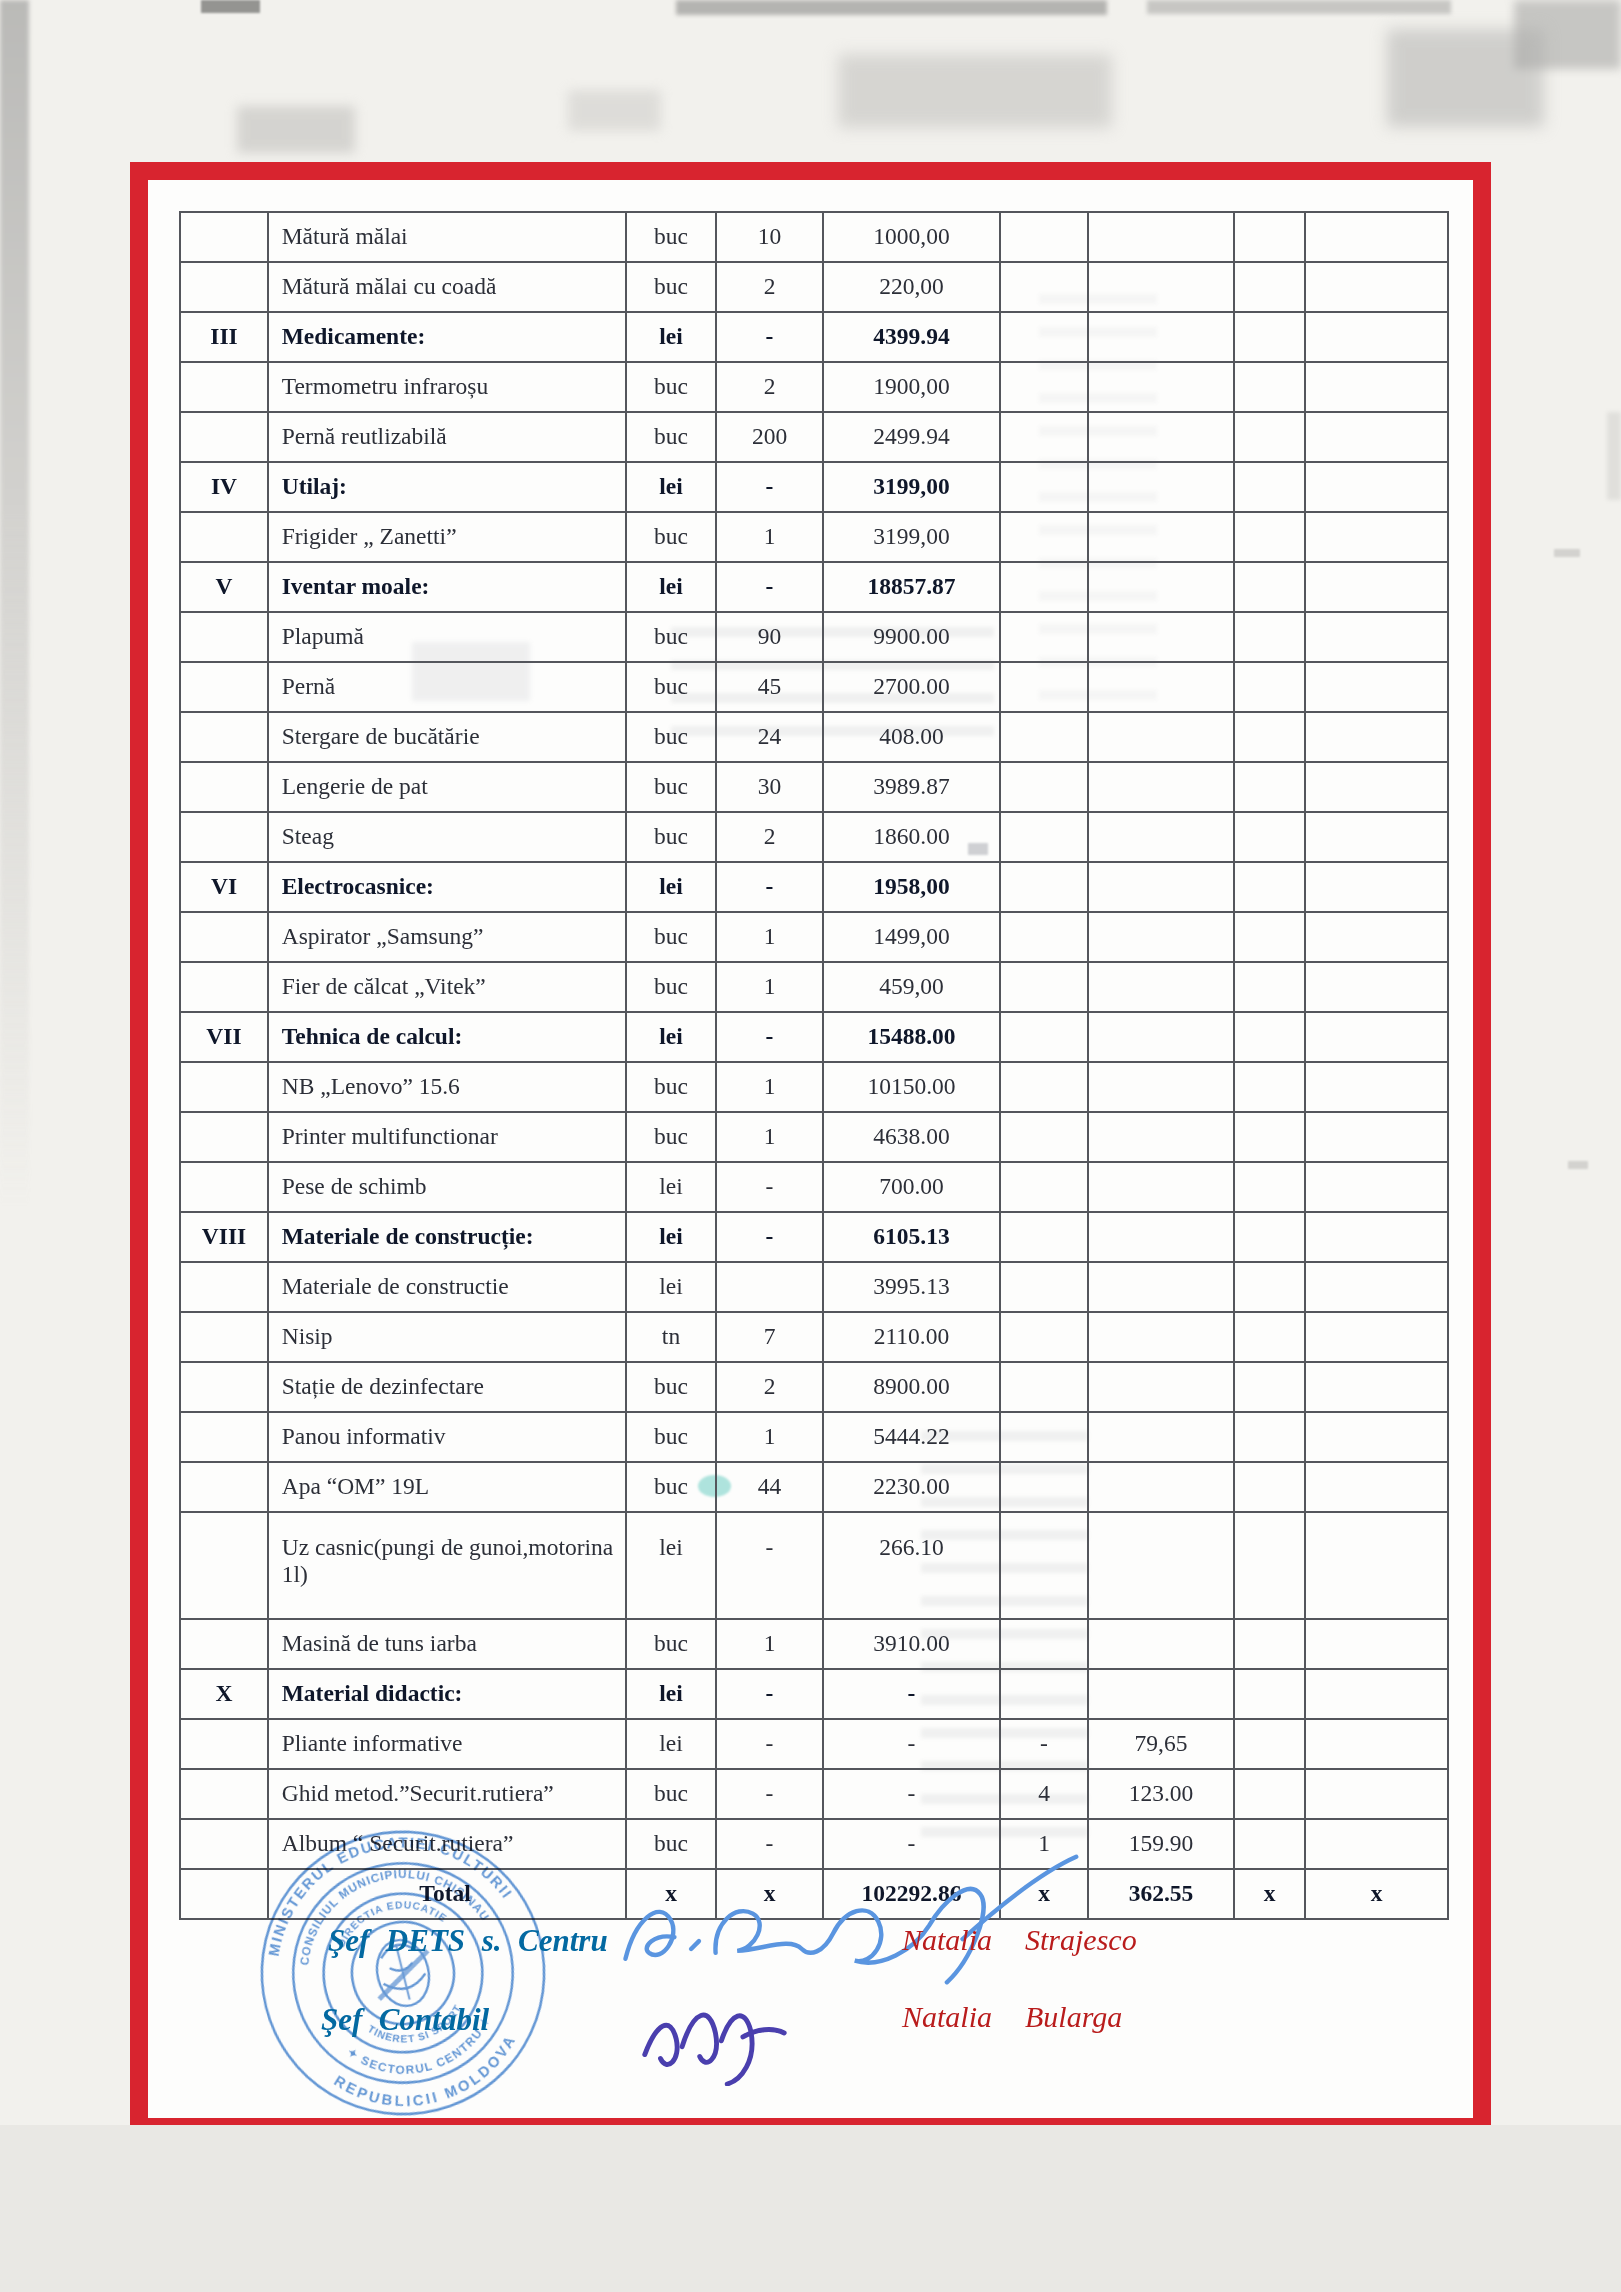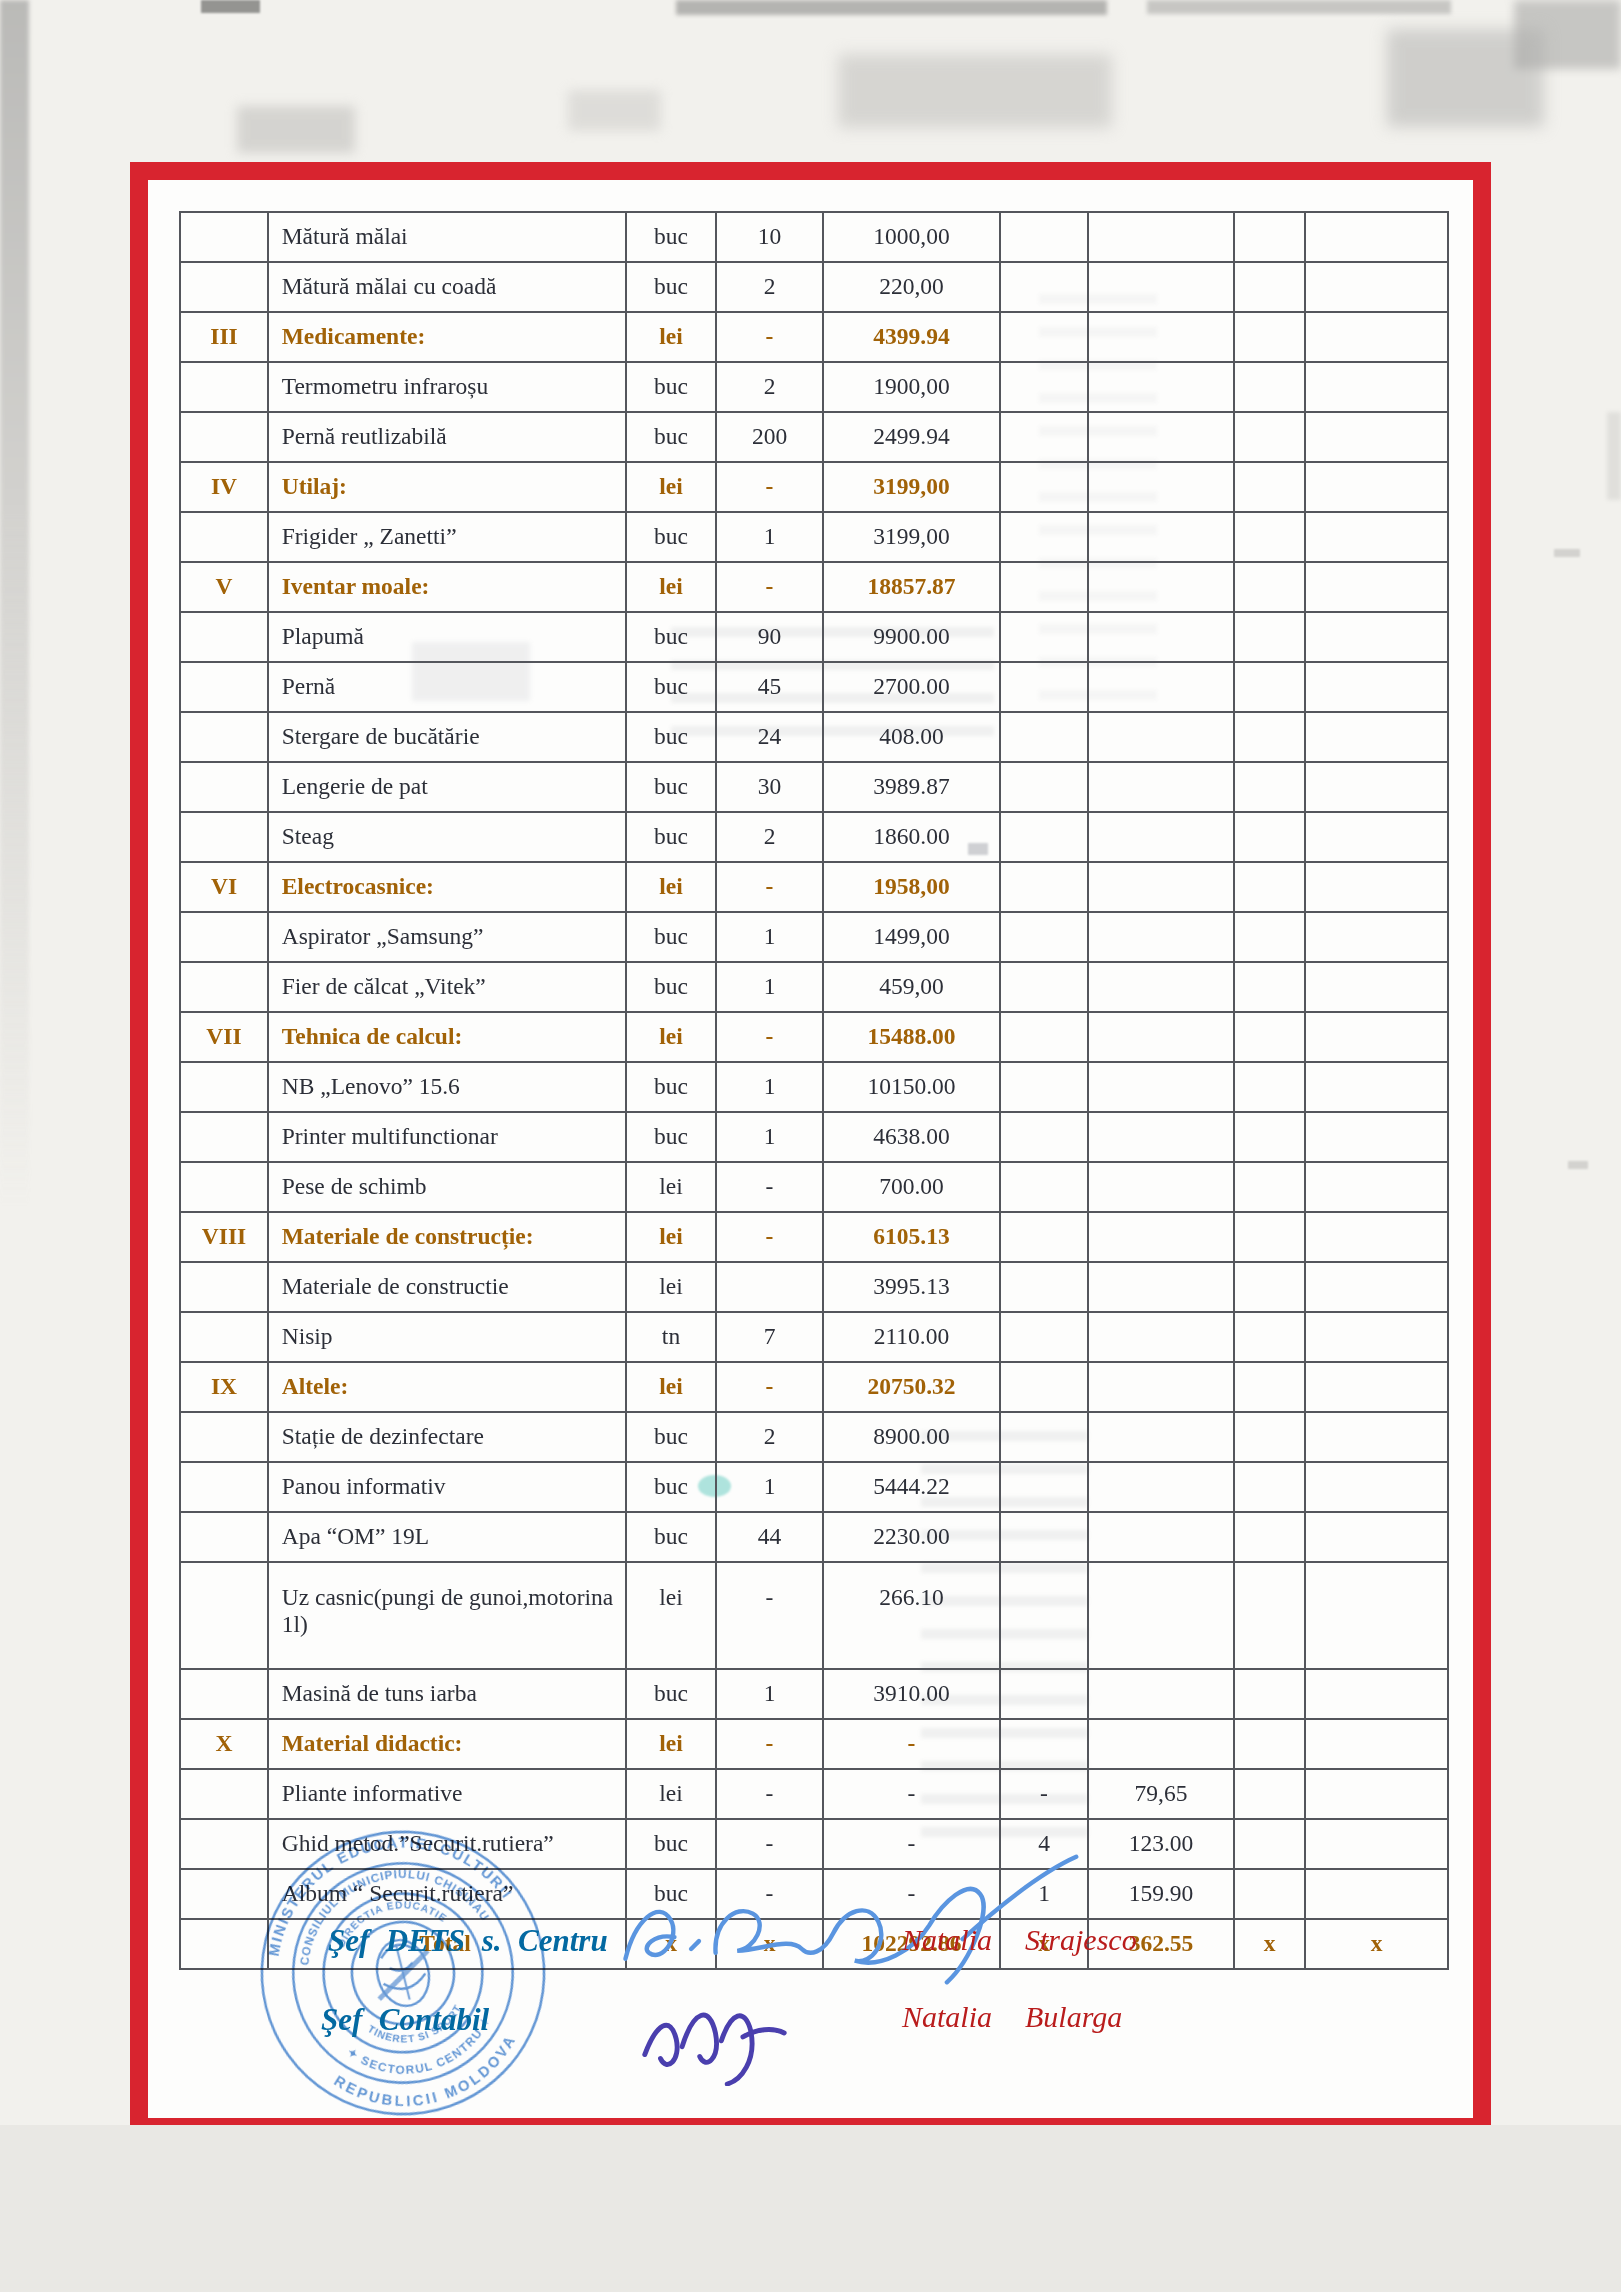--- a/index.html
+++ b/index.html
@@ -10,21 +10,21 @@
   .ghost-lines{background:repeating-linear-gradient(180deg, rgba(100,105,115,.85) 0 9.8px, transparent 9.8px 33px);}
   
   #frame{position:absolute;left:130px;top:162px;width:1325px;height:1938px;
          border:18.6px solid #d8242f;background:#fdfdfc;}
   
   #tbl{position:absolute;left:179px;top:211px;border-collapse:collapse;table-layout:fixed;
        width:1268px;font-size:23.5px;color:#2c2f38;}
   #tbl td{border:2px solid #54565c;text-align:center;padding:2px 3.9px;height:44px;overflow:hidden;
           line-height:1.15;}
   #tbl td.c1{text-align:left;padding-left:12.7px;}
-  #tbl tr.section{font-weight:bold;color:#a16207;padding-left:30px;}
+  #tbl tr.section{font-weight:bold;color:#0f172a;padding-left:30px;}
   #tbl tr.tall td{height:82px;vertical-align:top;padding-top:21px;}
   #tbl tr.total td{font-weight:bold;border-radius:23px;}
   #tbl tr.total td.c1{text-align:center;padding-left:0;}
   
   .sigtitle{position:absolute;font-style:italic;font-weight:bold;font-size:31px;color:#0369a1;
             white-space:nowrap;word-spacing:8.8px;}
   .signame{position:absolute;font-style:italic;font-weight:normal;font-size:30px;color:#b91c1c;
            white-space:nowrap;word-spacing:25.5px;}
   
   #stamp{position:absolute;left:256px;top:1826px;width:294px;height:294px;opacity:.88;
@@ -314,31 +314,20 @@
           <td class="c6"></td>
           <td class="c7"></td>
           <td class="c8"></td>
         </tr>
         <tr>
           <td class="c0"></td>
           <td class="c1">Nisip</td>
           <td class="c2">tn</td>
           <td class="c3">7</td>
           <td class="c4">2110.00</td>
-          <td class="c5"></td>
-          <td class="c6"></td>
-          <td class="c7"></td>
-          <td class="c8"></td>
-        </tr>
-        <tr class="section">
-          <td class="c0">IX</td>
-          <td class="c1">Altele:</td>
-          <td class="c2">lei</td>
-          <td class="c3">-</td>
-          <td class="c4">20750.32</td>
           <td class="c5"></td>
           <td class="c6"></td>
           <td class="c7"></td>
           <td class="c8"></td>
         </tr>
         <tr>
           <td class="c0"></td>
           <td class="c1">Stație de dezinfectare</td>
           <td class="c2">buc</td>
           <td class="c3">2</td>

